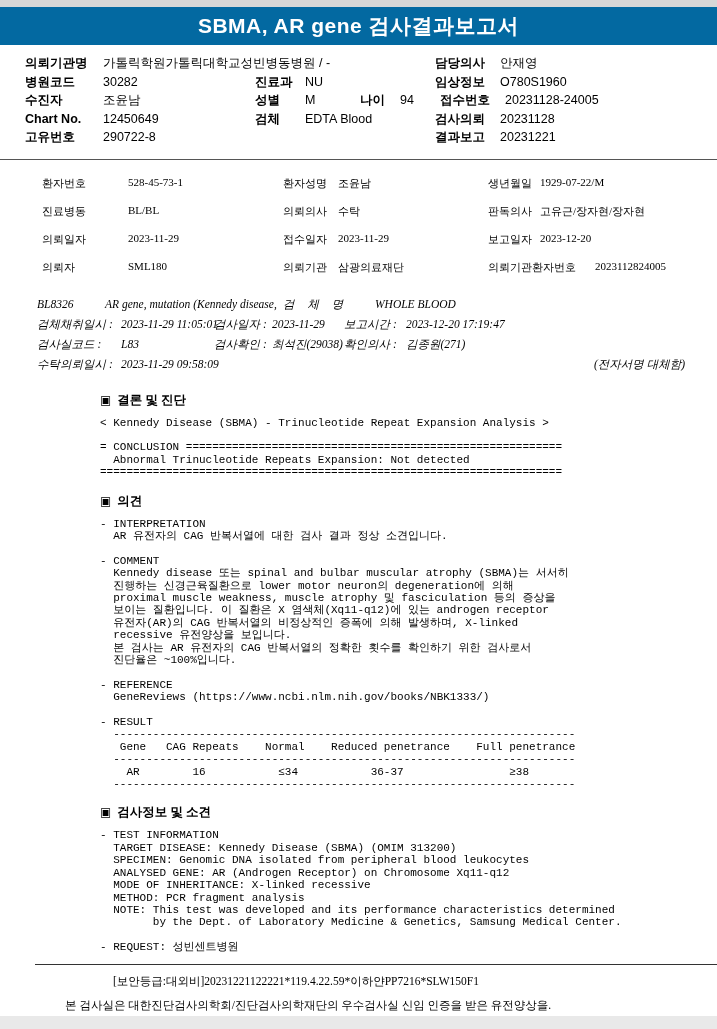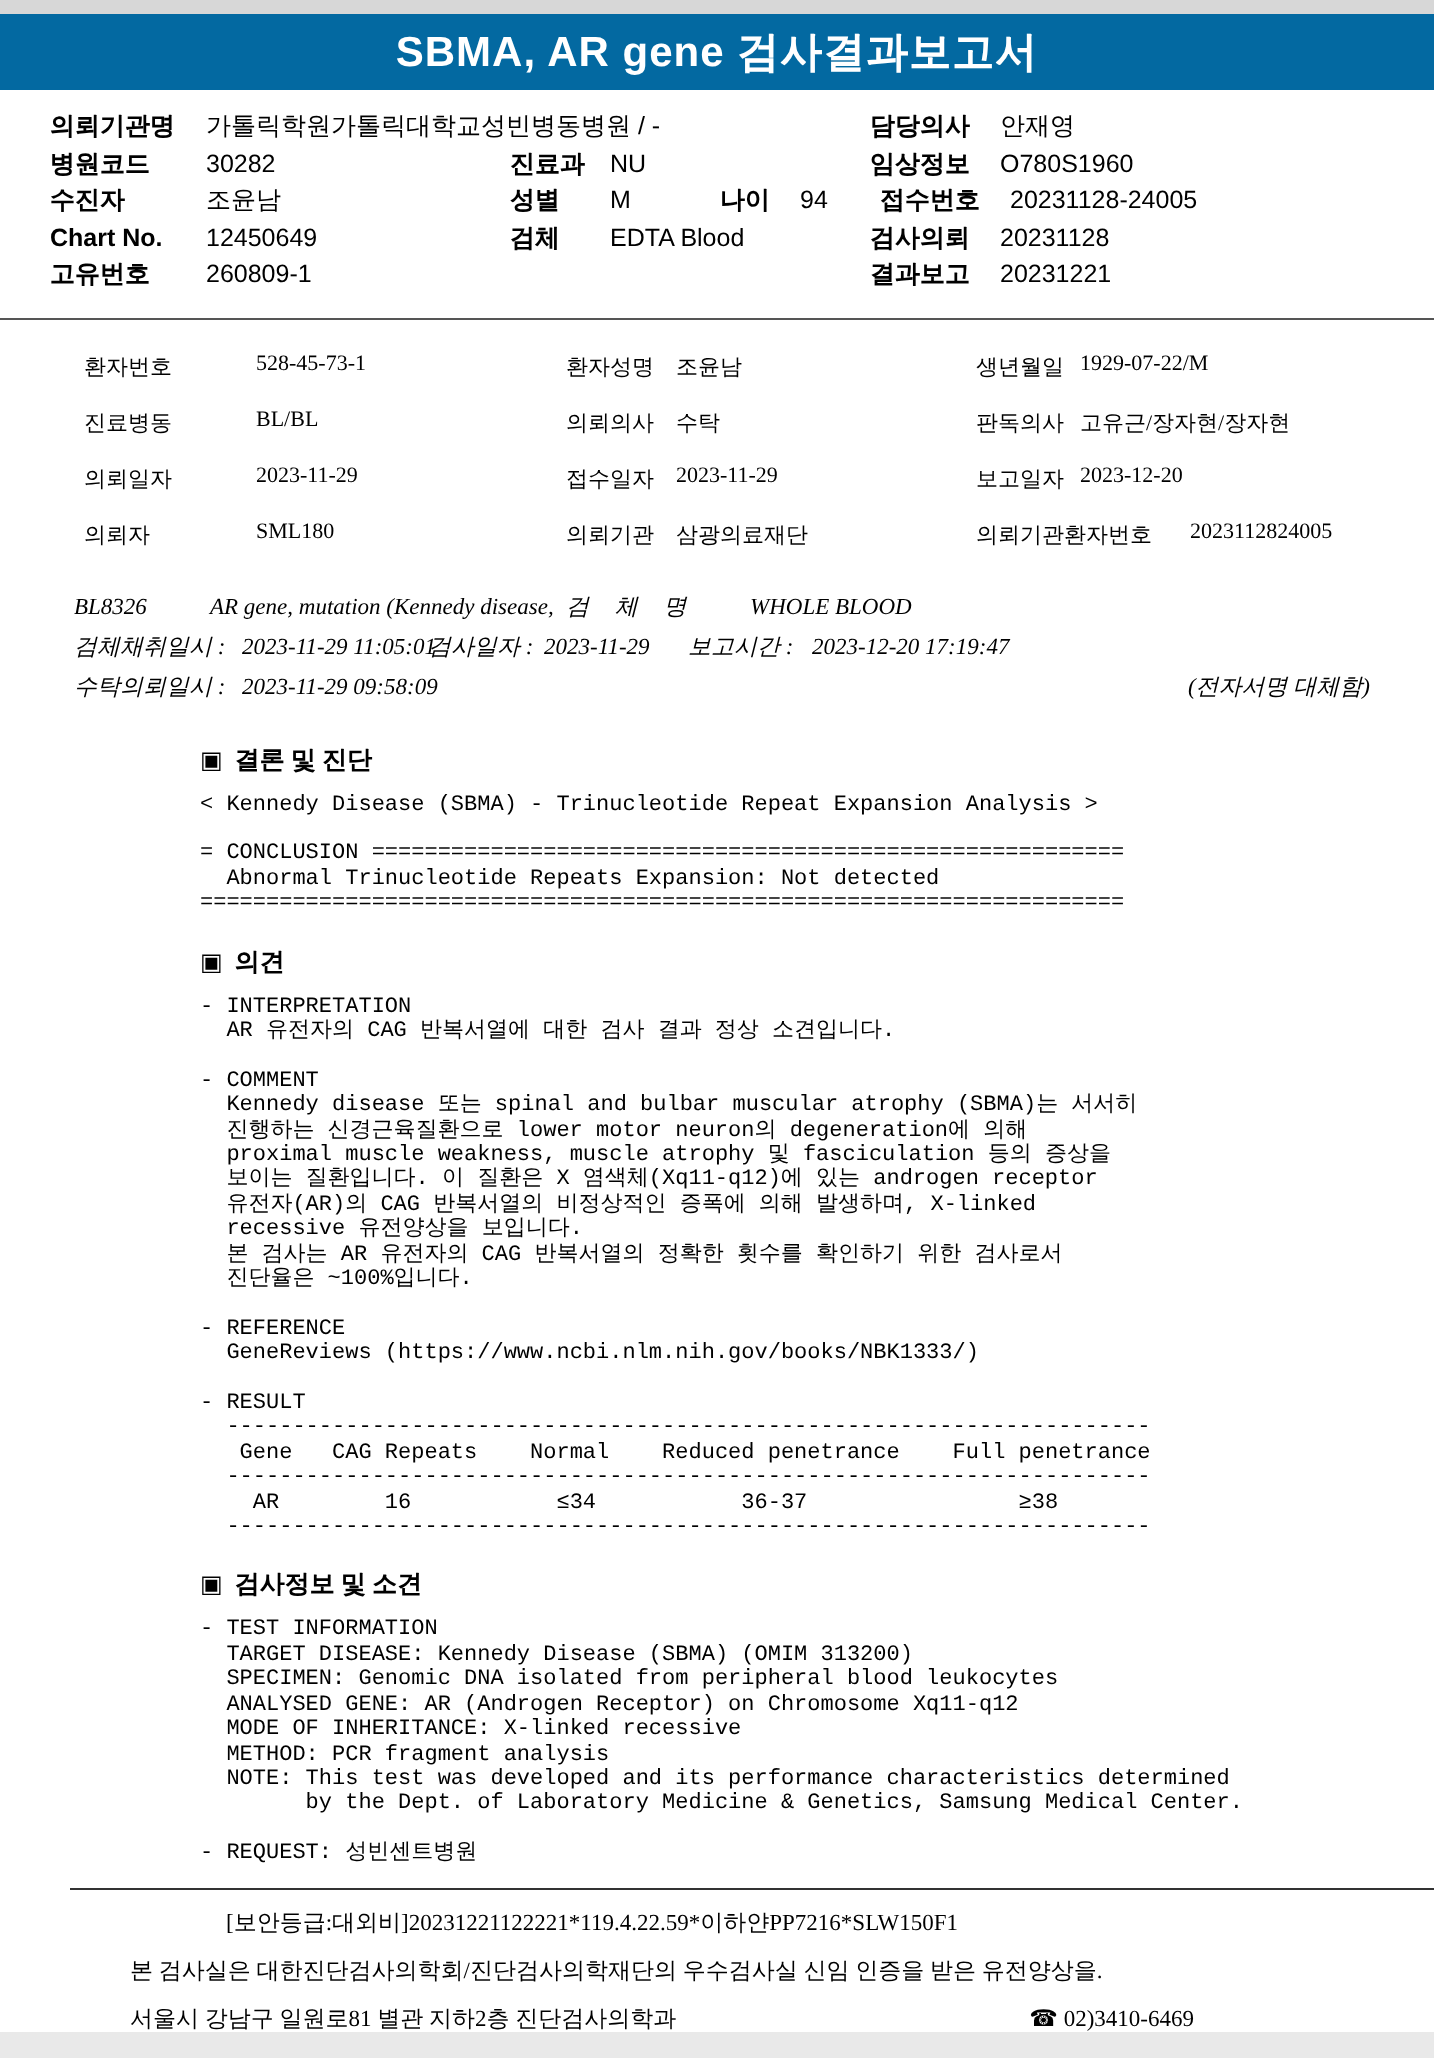--- a/index.html
+++ b/index.html
@@ -106,21 +106,21 @@
   <div class="r">
     <span class="l w78">Chart No.</span>
     <span class="w152">12450649</span>
     <span class="l w50">검체</span>
     <span class="w130">EDTA Blood</span>
     <span class="l w65">검사의뢰</span>
     <span>20231128</span>
   </div>
   <div class="r">
     <span class="l w78">고유번호</span>
-    <span class="w152">260809-1</span>
+    <span class="w152">290722-8</span>
     <span class="w50"></span>
     <span class="w130"></span>
     <span class="l w65">결과보고</span>
     <span>20231221</span>
   </div>
 </div>
 
 <hr class="div1">
 
 <div class="info2">
@@ -165,20 +165,28 @@
     <span class="t92">검 체 명</span>
     <span>WHOLE BLOOD</span>
   </div>
   <div class="r">
     <span class="t84">검체채취일시 :</span>
     <span class="t93">2023-11-29 11:05:01</span>
     <span class="t58">검사일자 :</span>
     <span class="t72">2023-11-29</span>
     <span class="t62">보고시간 :</span>
     <span>2023-12-20 17:19:47</span>
+  </div>
+  <div class="r">
+    <span class="t84">검사실코드 :</span>
+    <span class="t93">L83</span>
+    <span class="t58">검사확인 :</span>
+    <span class="t72">최석진(29038)</span>
+    <span class="t62">확인의사 :</span>
+    <span>김종원(271)</span>
   </div>
   <div class="r">
     <span class="t84">수탁의뢰일시 :</span>
     <span class="t93">2023-11-29 09:58:09</span>
     <span class="esign">(전자서명 대체함)</span>
   </div>
 </div>
 
 <div class="sec sec1">
   <div class="sec-head">

